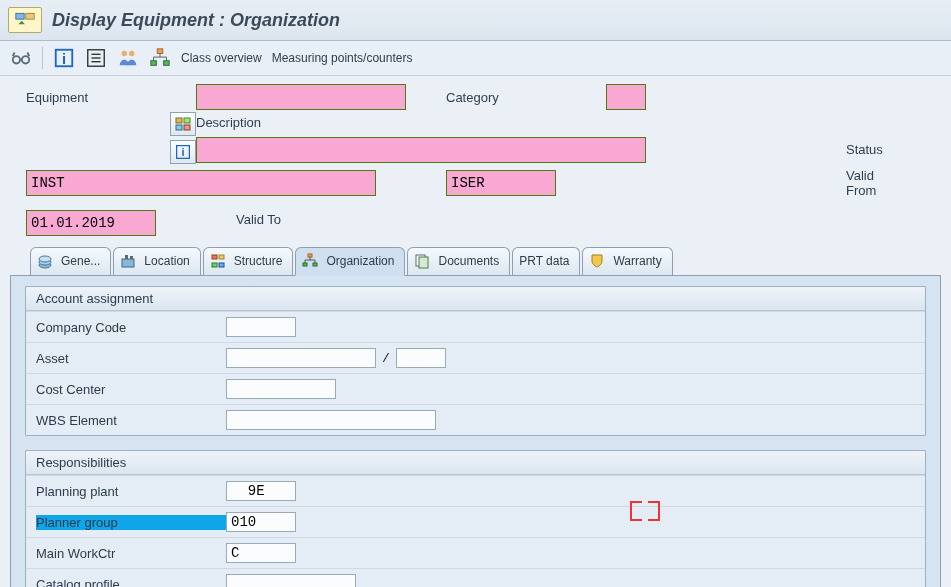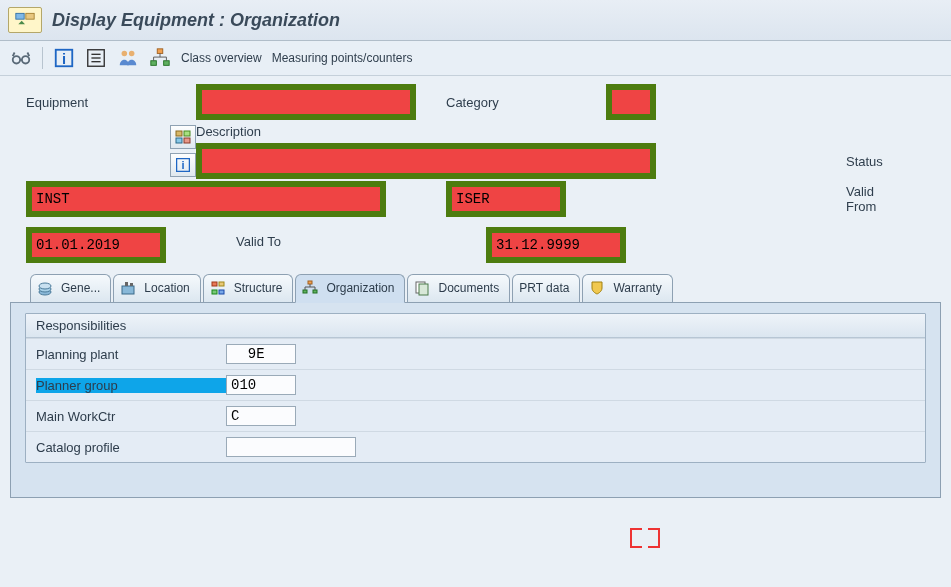--- a/index.html
+++ b/index.html
@@ -62,23 +62,23 @@
     display: grid;
     grid-template-columns: 170px 250px 160px 240px 60px;
     row-gap: 2px;
     align-items: center;
     font-size: 13px;
   }
   .header-grid .lab { color: #2f3e4d; padding: 2px 0; }
   .header-grid input[type="text"] {
     font-family: "Courier New", monospace;
     font-size: 14px;
-    border: 6px solid #4d7c0f;
+    border: 1px solid #4d7c0f;
     padding: 2px 4px;
-    background: #ef4444;
+    background: #f9a8d4;
     height: 20px;
     box-sizing: content-box;
   }
   .header-grid .ro { background: #edf2f7; }
   .desc-input { width: 440px; }
   .eq-input { width: 200px; }
   .date-input { width: 120px; margin-top: 8px; }
   .status-input { width: 340px; }
   .status-input2 { width: 100px; }
 
@@ -265,21 +265,20 @@
     </span>
   </div>
 
   <div class="lab">Status</div>
   <div><input type="text" class="status-input ro" value="INST" style=""></div>
   <div style="grid-column: 3 / span 2;"><input type="text" class="status-input2 ro" value="ISER" style=""></div>
 
   <div class="lab">Valid From</div>
   <div><input type="text" class="date-input" value="01.01.2019" style=""></div>
   <div class="lab" style="padding-left:40px">Valid To</div>
-  <div><input type="text" class="date-input" style="margin-left: 40px;" value="31.12.9999"></div>
   <div></div>
 </div>
 
 <div class="tabstrip">
   <div class="tab">
     <svg viewBox="0 0 16 16">
         <ellipse cx="8" cy="12" rx="6" ry="3" fill="#8ab8d8" stroke="#4a7a9a"></ellipse>
         <ellipse cx="8" cy="9" rx="6" ry="3" fill="#a8d0e8" stroke="#4a7a9a"></ellipse>
         <ellipse cx="8" cy="6" rx="6" ry="3" fill="#c8e0f0" stroke="#4a7a9a"></ellipse>
       </svg>
@@ -324,20 +323,41 @@
   <div class="tab">
     <svg viewBox="0 0 16 16">
         <path d="M3 2h10v6c0 4-5 6-5 6s-5-2-5-6V2z" fill="#f0c850" stroke="#a08010"></path>
       </svg>
     <span>Warranty</span>
   </div>
 </div>
 
 <div class="tab-body">
 
+  <div class="groupbox">
+    <div class="gtitle">Account assignment</div>
+    <div class="grow">
+      <span class="glab">Company Code</span>
+      <input type="text" value="" style="">
+    </div>
+    <div class="grow">
+      <span class="glab">Asset</span>
+      <input type="text" style="width: 140px;" value="">
+      <span style="margin:0 6px; font-family:'Courier New',monospace;">/</span>
+      <input type="text" style="width: 40px;">
+    </div>
+    <div class="grow">
+      <span class="glab">Cost Center</span>
+      <input type="text" style="width: 100px;" value="">
+    </div>
+    <div class="grow">
+      <span class="glab">WBS Element</span>
+      <input type="text" style="width: 200px;" value="">
+    </div>
+  </div>
 
   <div class="groupbox" style="position:relative;">
     <div class="gtitle">Responsibilities</div>
     <div class="grow">
       <span class="glab">Planning plant</span>
       <input type="text" value="  9E" style="">
     </div>
     <div class="grow">
       <span class="glab hl">Planner group</span>
       <input type="text" class="hl" value="010" style="">

